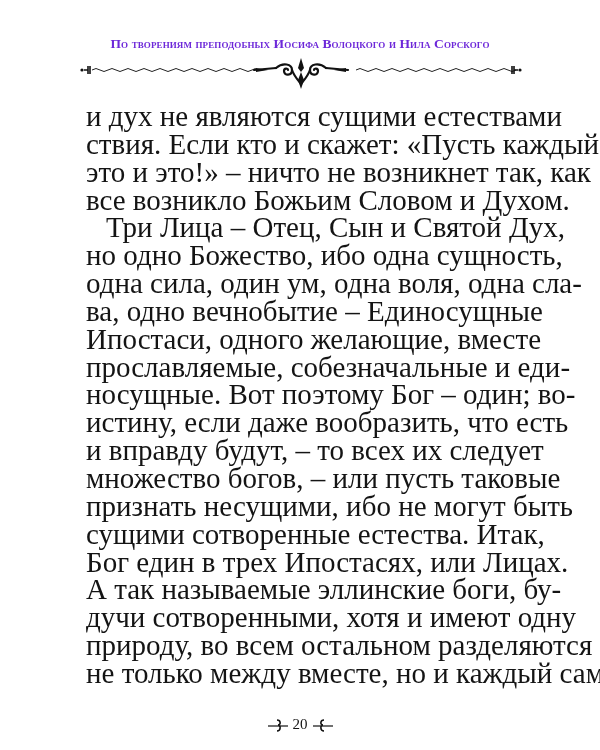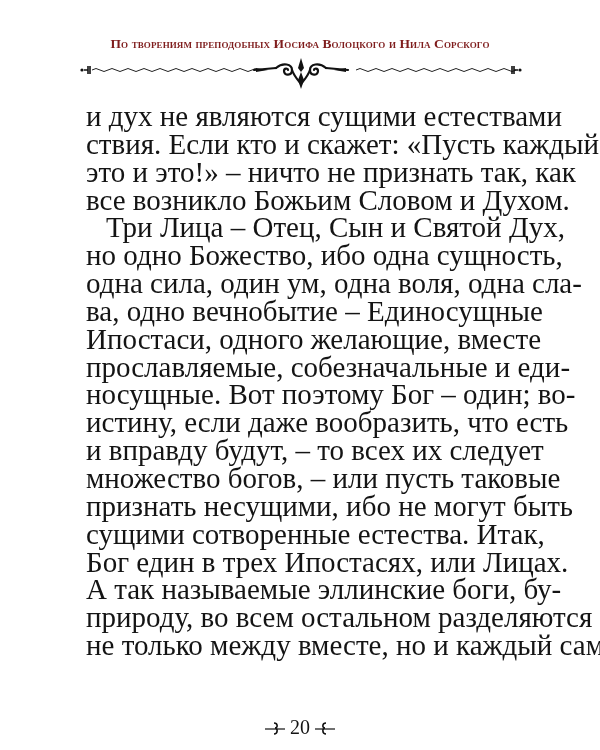--- a/index.html
+++ b/index.html
@@ -18,21 +18,21 @@
     .running-head {
       position: absolute;
       left: 0;
       width: 600px;
       top: 36px;
       text-align: center;
       font-size: 13.5px;
       font-variant: small-caps;
       letter-spacing: 0.1px;
       font-weight: bold;
-      color: #7f1d1d;
+      color: #6d28d9;
       white-space: nowrap;
     }
     .ornament {
       position: absolute;
       left: 78px;
       top: 58px;
       width: 446px;
       height: 32px;
     }
     .text-block {
@@ -55,21 +55,21 @@
     }
     .line.indent {
       padding-left: 20px;
     }
     .folio {
       position: absolute;
       left: 0;
       width: 600px;
       top: 716px;
       text-align: center;
-      font-size: 20px;
+      font-size: 15px;
       display: flex;
       justify-content: center;
       align-items: center;
       gap: 4px;
     }
     .folio svg { display: block; }
   </style>
 </head>
 <body>
 
@@ -99,39 +99,40 @@
   <path d="M223 14 L226 22 L223 31 L220 22 Z" fill="#111"></path>
   <path d="M178 10 L190 12 L178 14 Z" fill="#111"></path>
   <path d="M268 10 L256 12 L268 14 Z" fill="#111"></path>
 </svg>
 
 <div class="text-block">
 
   <div>
     <div class="line">и дух не являются сущими естествами</div>
     <div class="line">ствия. Если кто и скажет: «Пусть каждый</div>
-    <div class="line">это и это!» – ничто не признать так, как</div>
+    <div class="line">это и это!» – ничто не возникнет так, как</div>
     <div class="line last">все возникло Божьим Словом и Духом.</div>
   </div>
 
   <div>
     <div class="line indent">Три Лица – Отец, Сын и Святой Дух,</div>
     <div class="line">но одно Божество, ибо одна сущность,</div>
     <div class="line">одна сила, один ум, одна воля, одна сла-</div>
     <div class="line">ва, одно вечнобытие – Единосущные</div>
     <div class="line">Ипостаси, одного желающие, вместе</div>
     <div class="line">прославляемые, собезначальные и еди-</div>
     <div class="line">носущные. Вот поэтому Бог – один; во-</div>
     <div class="line">истину, если даже вообразить, что есть</div>
     <div class="line">и вправду будут, – то всех их следует</div>
     <div class="line">множество богов, – или пусть таковые</div>
     <div class="line">признать несущими, ибо не могут быть</div>
     <div class="line">сущими сотворенные естества. Итак,</div>
     <div class="line">Бог един в трех Ипостасях, или Лицах.</div>
     <div class="line">А так называемые эллинские боги, бу-</div>
+    <div class="line">дучи сотворенными, хотя и имеют одну</div>
     <div class="line">природу, во всем остальном разделяются</div>
     <div class="line">не только между вместе, но и каждый сам</div>
   </div>
 </div>
 
 <div class="folio">
   <svg width="22" height="16" viewBox="0 0 22 16">
     <path d="M1 9 L21 9" stroke="#111" stroke-width="1.2"></path>
     <path d="M10 3 C14 3, 14 8, 11 8 C14 8, 14 14, 10 14" stroke="#111" stroke-width="1.6" fill="none"></path>
   </svg>

